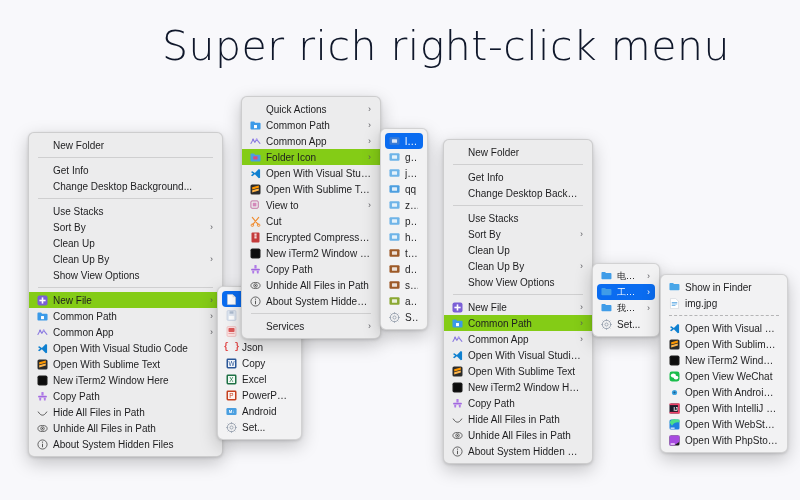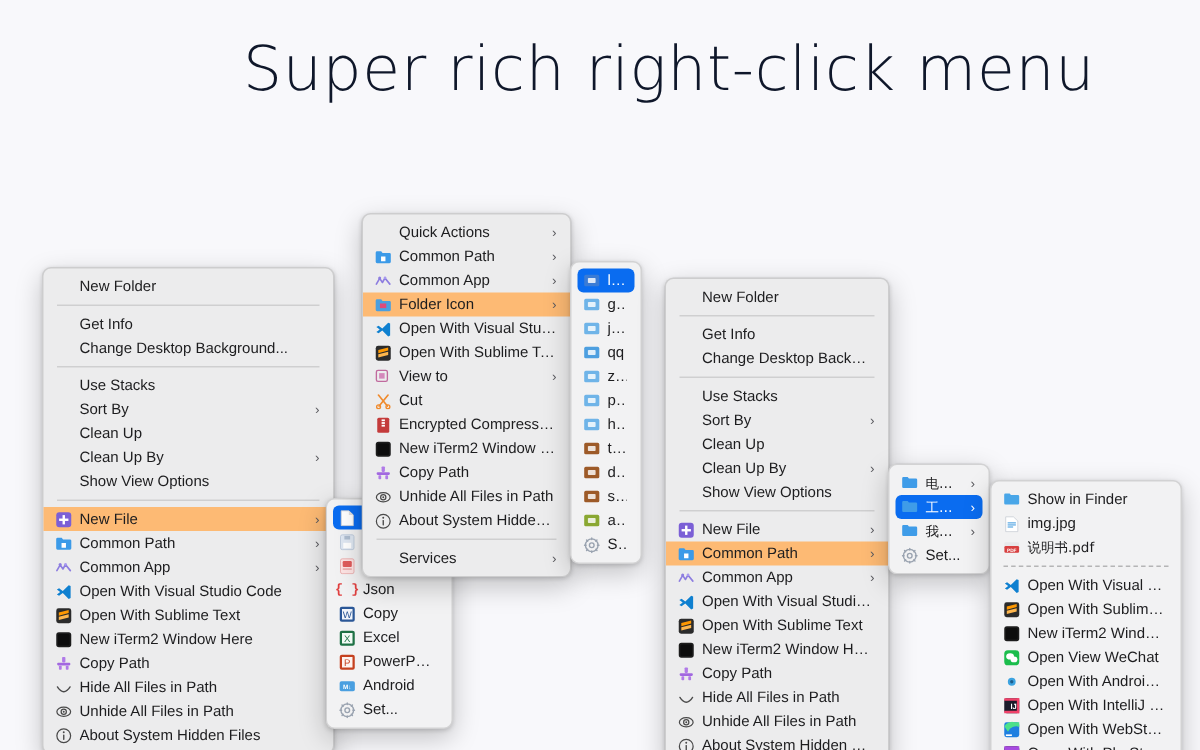--- a/index.html
+++ b/index.html
@@ -20,41 +20,40 @@
 
   
   .menu{
     position:absolute;
     background:#ececed;
     border:0.5px solid rgba(0,0,0,0.13);
     border-radius:6px;
     box-shadow:0 6px 18px rgba(0,0,0,0.22),0 1px 3px rgba(0,0,0,0.14);
     padding:4px 0;
     box-sizing:border-box;
-    margin-top:46px;
   }
   .menu.light{background:#f2f2f3;}
   .row{
     display:flex;align-items:center;
     height:16px;
     padding:0 9px 0 8px;
     font-size:10px;color:#1d1d1f;
     white-space:nowrap;position:relative;
   }
   .ico{
     width:11px;height:11px;margin-right:5px;flex:0 0 11px;
     display:inline-flex;align-items:center;justify-content:center;
     font-size:8px;line-height:1;
   }
   .ico svg{display:block;}
   .lbl{flex:1 1 auto;overflow:hidden;text-overflow:ellipsis;}
   .arr{
     flex:0 0 auto;margin-left:8px;color:#5b5b60;font-size:9px;line-height:1;
   }
-  .row.selgray{background:#fdba74;}
+  .row.selgray{background:#84cc16;}
   .row.selblue{background:#0a6cf0;color:#fff;margin:0 4px;border-radius:4px;padding:0 5px 0 4px;}
   .row.selblue .arr{color:#fff;}
   .sep{height:1px;background:rgba(0,0,0,0.12);margin:4px 9px;}
   .sep.dot{height:0;border-top:1px dashed rgba(0,0,0,0.25);background:none;margin:4px 8px;}
 
   
   #menu-main-left{left:28px;top:132px;width:195px;}
   #menu-newfile{left:217px;top:286px;width:85px;}
   #menu-quick{left:241px;top:96px;width:140px;}
   #menu-foldericon{left:380px;top:128px;width:48px;}
@@ -739,30 +738,20 @@
         <span class="ico">
           <svg width="11" height="11" viewBox="0 0 10 12">
             <path d="M0.6 0.6h5.6L9.4 3.6v7.8H0.6z" fill="#ffffff" stroke="#c8cdd4" stroke-width="0.6"></path>
             <rect x="2" y="4.6" width="6" height="0.8" fill="#4a9fe0"></rect>
             <rect x="2" y="6.1" width="6" height="0.8" fill="#4a9fe0"></rect>
             <rect x="2" y="7.6" width="4" height="0.8" fill="#4a9fe0"></rect>
           </svg>
         </span>
         <span class="lbl">img.jpg</span>
       </div>
-      <div class="row">
-        <span class="ico">
-          <svg width="11" height="8" viewBox="0 0 12 9">
-            <rect x="0.5" y="0.5" width="11" height="8" rx="1" fill="#e8e8ea"></rect>
-            <rect x="0.5" y="3.4" width="11" height="5.1" rx="1" fill="#d84040"></rect>
-            <text x="6" y="7.6" font-size="3.6" font-family="Liberation Sans" font-weight="bold" text-anchor="middle" fill="#fff">PDF</text>
-          </svg>
-        </span>
-        <span class="lbl cjk">说明书.pdf</span>
-      </div>
       <div class="sep dot"></div>
       <div class="row">
         <span class="ico">
           <svg width="11" height="11" viewBox="0 0 12 12">
             <path d="M9.6 1.2 5.3 5.5 2.6 3.5 1 4.4l2.4 1.8L1 8l1.6.9 2.7-2 4.3 4.3 1.4-.7V1.9z" fill="#0f80d0"></path>
           </svg>
         </span>
         <span class="lbl">Open With Visual Studio Code</span>
       </div>
       <div class="row">

